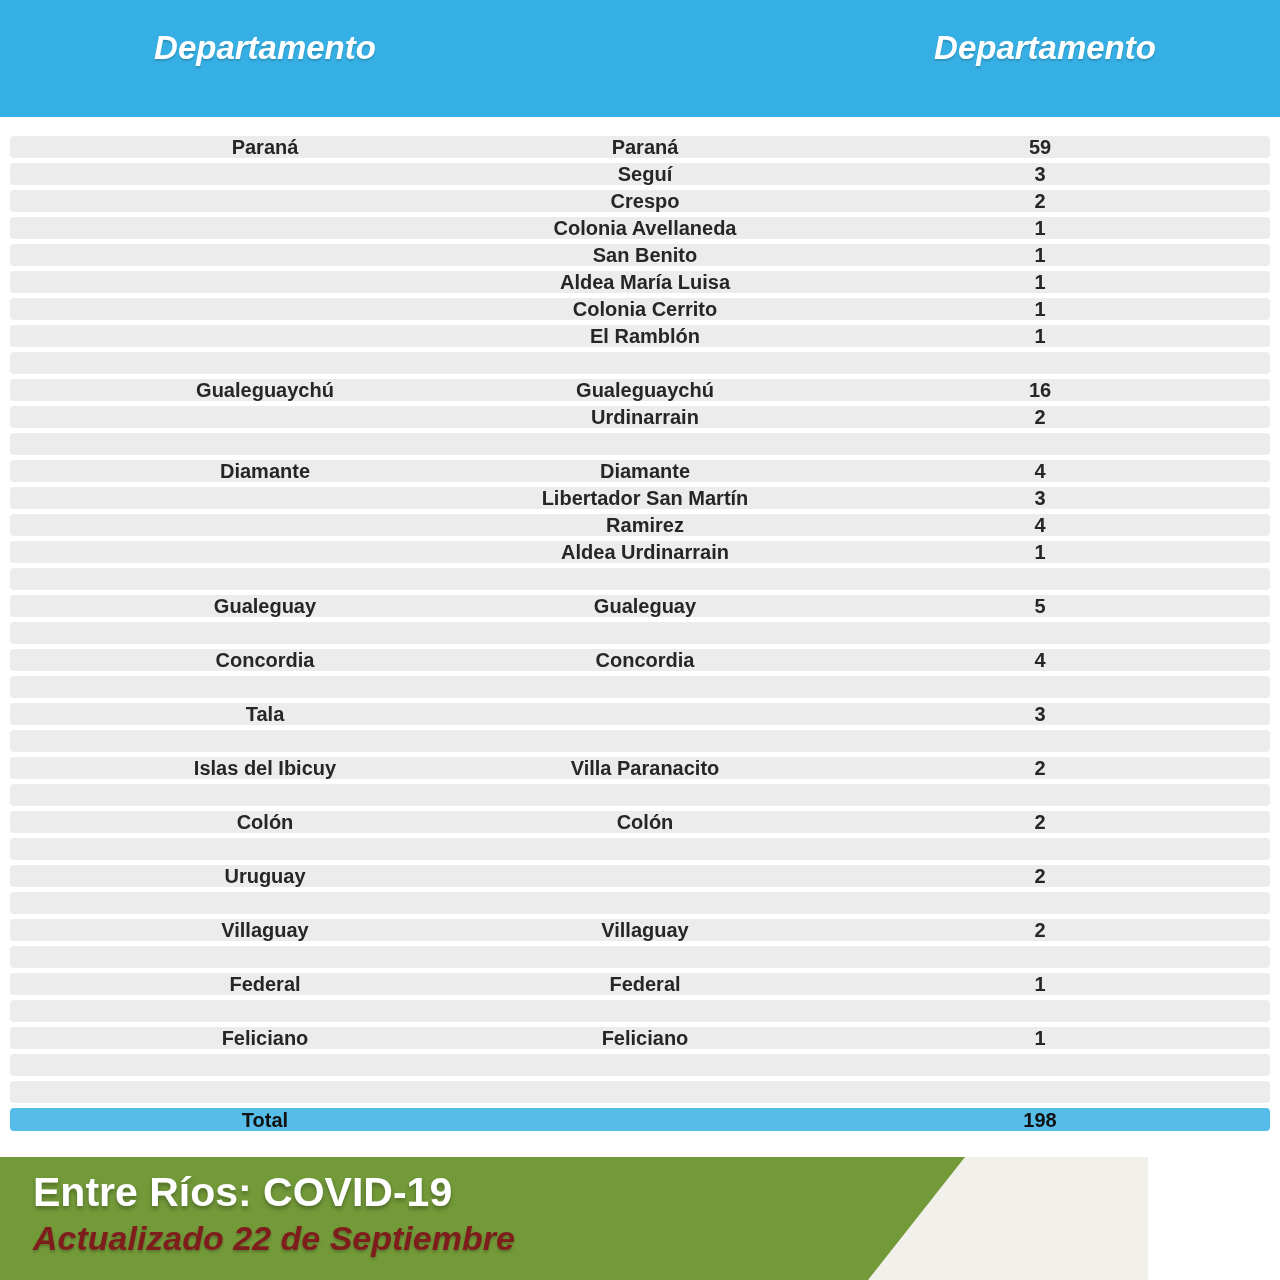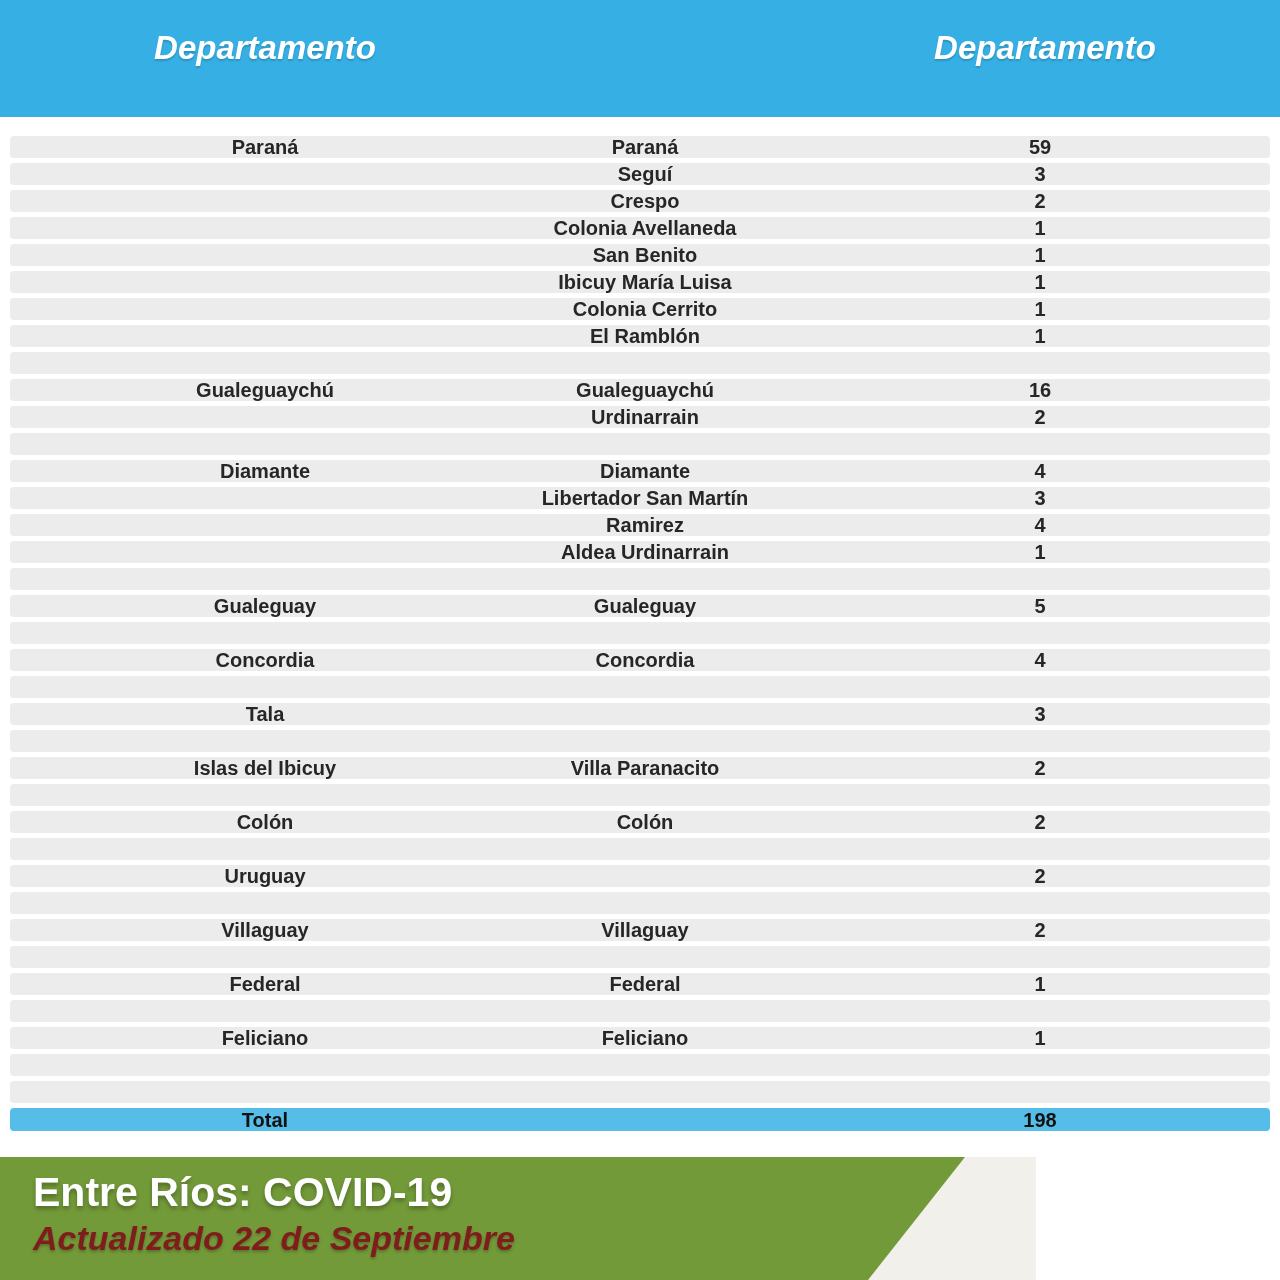--- a/index.html
+++ b/index.html
@@ -22,21 +22,21 @@
        margin-bottom:5px;}
   .row .cell{position:absolute;top:0;height:22px;line-height:23px;text-align:center;
              font-weight:bold;font-size:20px;color:var(--text-dark,#262626);white-space:nowrap;}
   .cell.dept{left:0;width:510px;}
   .cell.loc{left:380px;width:510px;}
   .cell.conf{left:895px;width:270px;}
   .row.total{background:var(--total-blue,#55bde8);height:23px;border-radius:4px;}
   .row.total .cell{line-height:24px;color:#111111;}
 
   
-  .footer{position:absolute;top:1157px;left:0;width:1036px;height:123px;
+  .footer{position:absolute;top:1157px;left:0;width:1148px;height:123px;
           background:var(--footer-bg,#f1f0ea);}
   .footer-green{position:absolute;top:0;left:0;width:1280px;height:123px;
                 background:var(--footer-green,#739a39);
                 clip-path:polygon(0 0,965px 0,868px 123px,0 123px);}
   .footer-title{position:absolute;left:33px;top:12px;font-size:41px;font-weight:bold;color:#fff;
                 text-shadow:0 3px 4px rgba(0,0,0,.30);}
   .footer-subtitle{position:absolute;left:33px;top:62px;font-size:34px;font-weight:bold;
                    font-style:italic;color:#7f1d1d;text-shadow:0 2px 3px rgba(0,0,0,.25);}
 </style>
 </head>
@@ -71,21 +71,21 @@
         <span class="cell loc">Colonia Avellaneda</span>
         <span class="cell conf">1</span>
       </div>
       <div class="row">
         <span class="cell dept"></span>
         <span class="cell loc">San Benito</span>
         <span class="cell conf">1</span>
       </div>
       <div class="row">
         <span class="cell dept"></span>
-        <span class="cell loc">Ibicuy María Luisa</span>
+        <span class="cell loc">Aldea María Luisa</span>
         <span class="cell conf">1</span>
       </div>
       <div class="row">
         <span class="cell dept"></span>
         <span class="cell loc">Colonia Cerrito</span>
         <span class="cell conf">1</span>
       </div>
       <div class="row">
         <span class="cell dept"></span>
         <span class="cell loc">El Ramblón</span>

